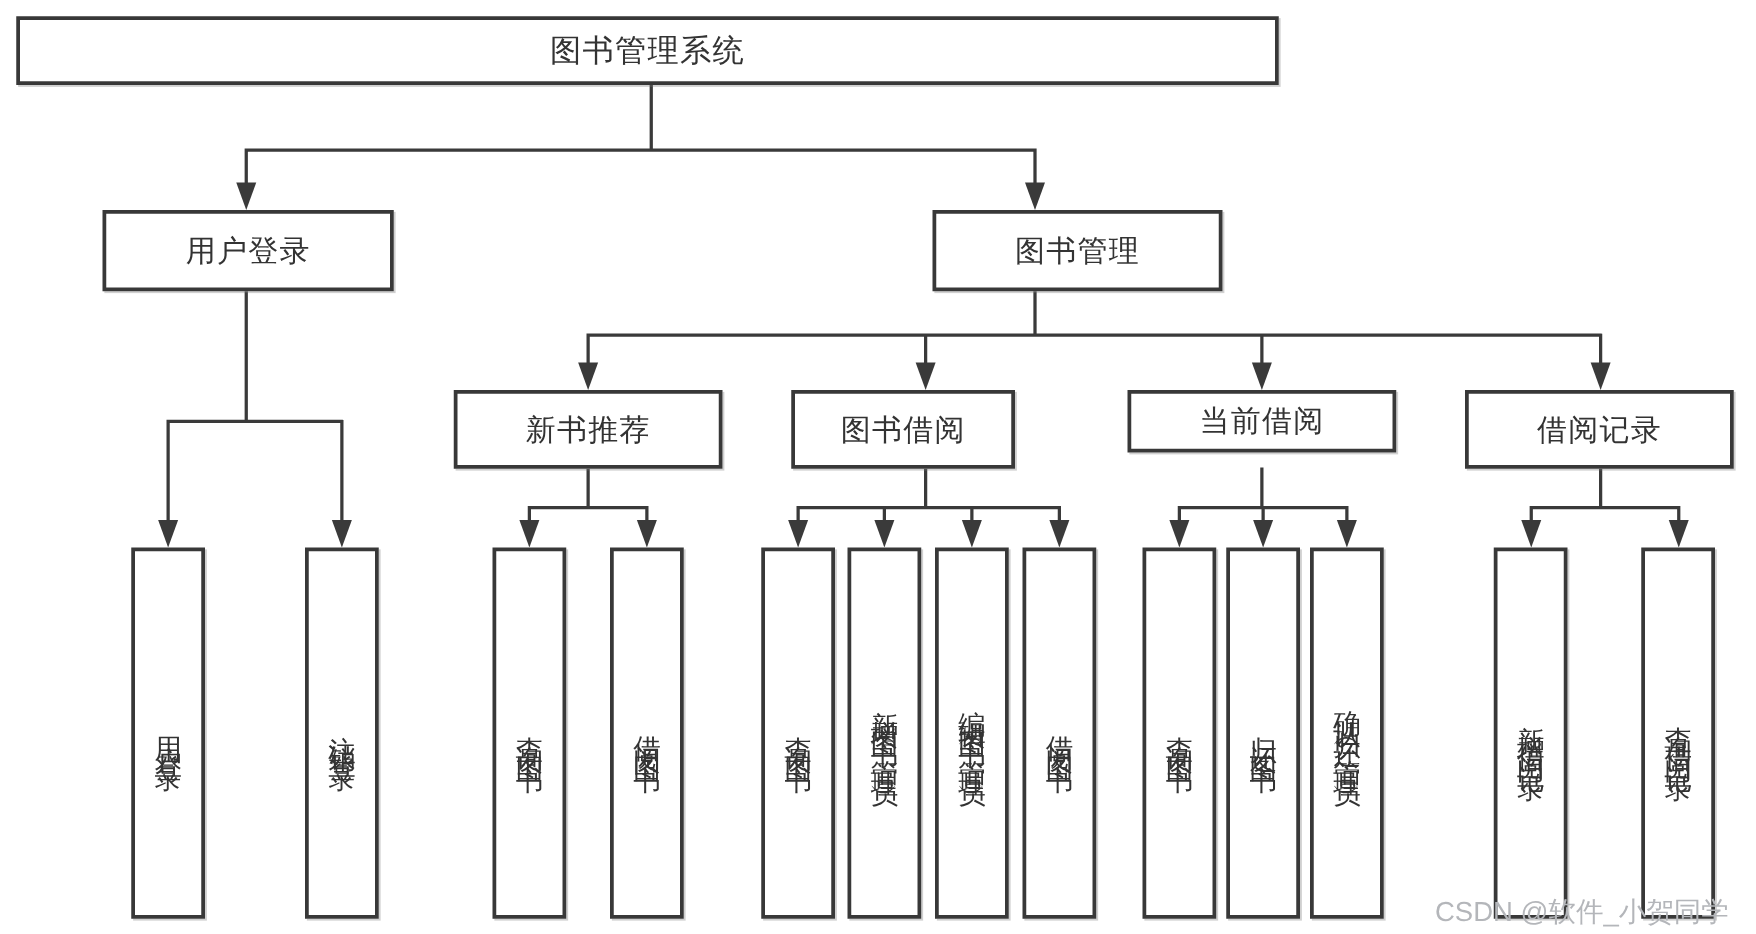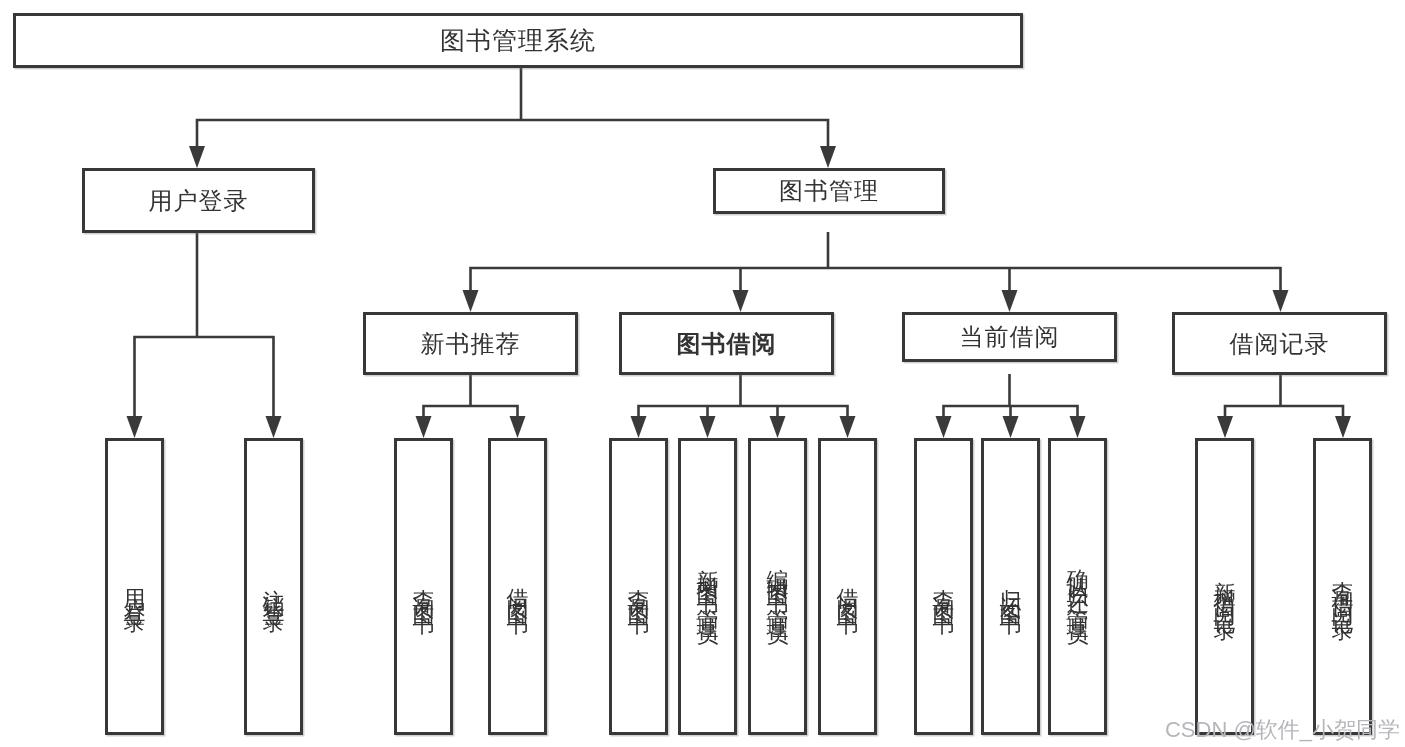--- a/index.html
+++ b/index.html
@@ -43,21 +43,21 @@
   .node.root { font-size: 25px; text-align: center; }
   .node.v {
     writing-mode: vertical-lr;
     text-orientation: mixed;
     font-size: 22px;
     letter-spacing: 8px;
     line-height: 1;
   }
   .watermark {
     position: absolute;
-    right: 5px;
+    right: 22px;
     bottom: 2px;
     font-size: 22px;
     color: var(--watermark);
     white-space: nowrap;
     pointer-events: none;
     text-align: center;
   }
 </style>
 </head>
 <body>
@@ -107,24 +107,24 @@
       <polygon points="1069.5,416 1085.5,416 1077.5,438"></polygon>
 
       <polygon points="1217,416 1233,416 1225,438"></polygon>
       <polygon points="1335,416 1351,416 1343,438"></polygon>
     </g>
   </svg>
 
   <div class="node h root" style="left:13px; top:13px; width:1010px; height:55px;">图书管理系统</div>
 
   <div class="node h" style="left:82px; top:168px; width:233px; height:65px;">用户登录</div>
-  <div class="node h" style="left:713px; top:168px; width:232px; height:46px;">图书管理</div>
+  <div class="node h" style="left:746px; top:168px; width:232px; height:65px;">图书管理</div>
 
   <div class="node h" style="left:363px; top:312px; width:215px; height:63px;">新书推荐</div>
-  <div class="node h" style="left:619px; top:312px; width:215px; height:63px;font-weight:bold;">图书借阅</div>
+  <div class="node h" style="left:633px; top:312px; width:179px; height:63px;">图书借阅</div>
   <div class="node h" style="left:902px; top:312px; width:215px; height:50px;">当前借阅</div>
   <div class="node h" style="left:1172px; top:312px; width:215px; height:63px;">借阅记录</div>
 
   <div class="node v" style="left:105px; top:438px; width:59px; height:297px;">用户登录</div>
   <div class="node v" style="left:244px; top:438px; width:59px; height:297px;">注销登录</div>
 
   <div class="node v" style="left:394px; top:438px; width:59px; height:297px;">查询图书</div>
   <div class="node v" style="left:488px; top:438px; width:59px; height:297px;">借阅图书</div>
 
   <div class="node v" style="left:609px; top:438px; width:59px; height:297px;">查询图书</div>

